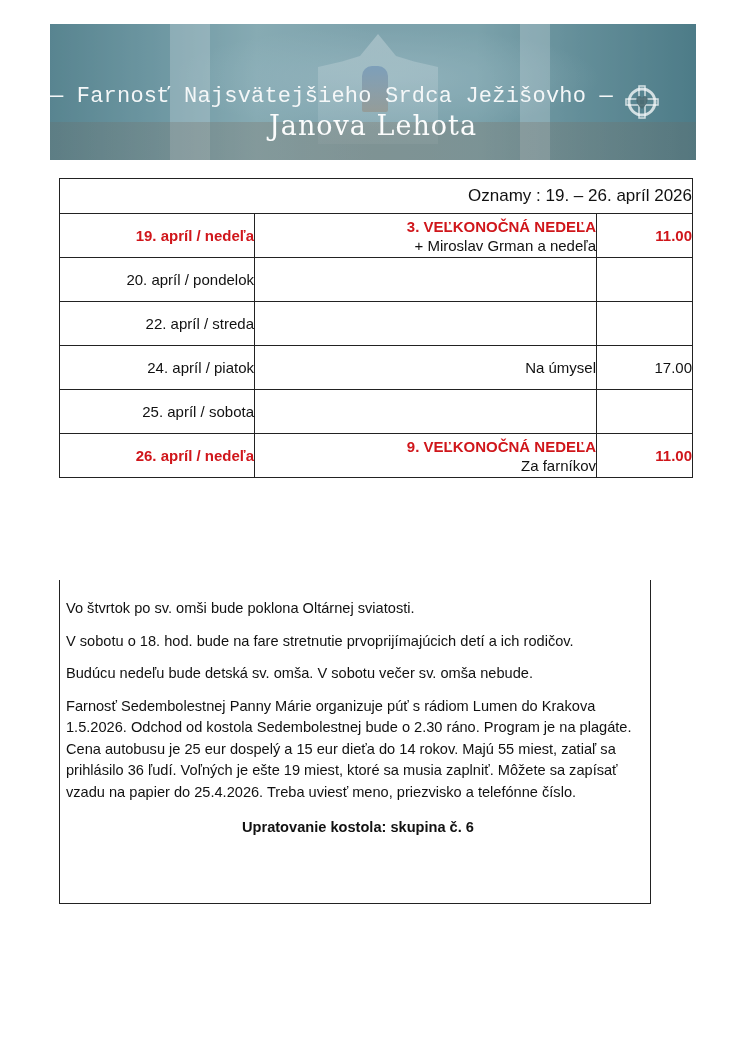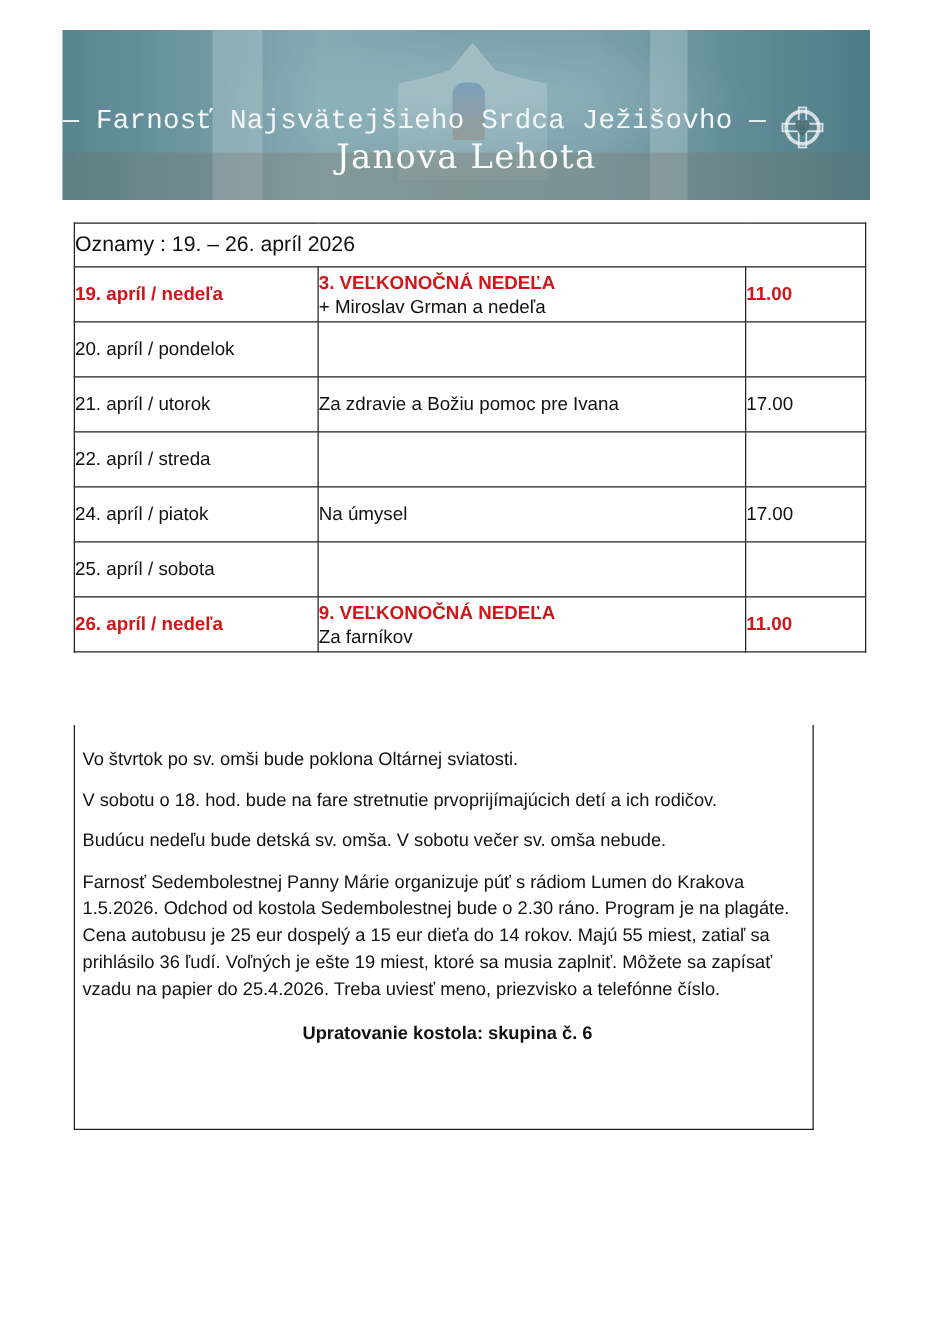--- a/index.html
+++ b/index.html
@@ -23,21 +23,21 @@
   .banner .title { position: absolute; left: 0; right: 0; top: 60px; text-align: left;
                    font-family: Liberation Mono, monospace; font-size: 22px;
                    color: #f4f7f8; letter-spacing: 0.2px; }
   .banner .subtitle { position: absolute; left: 0; right: 0; top: 86px; text-align: center;
                       font-family: "DejaVu Serif", serif; font-size: 27px;
                       color: #fbfcfc; letter-spacing: 1px; }
   .banner .logo { position: absolute; left: 574px; top: 60px; width: 36px; height: 36px; }
 
   table.schedule { position: absolute; left: 59px; top: 178px; width: 634px;
                    border-collapse: collapse; table-layout: fixed; }
-  table.schedule td, table.schedule th { border: 1.5px solid #222; text-align: left;
+  table.schedule td, table.schedule th { border: 1.5px solid #222; text-align: right;
                    font-size: 15px; padding: 0; }
   table.schedule th { height: 34px; font-size: 17px; font-weight: normal; }
   table.schedule td { height: 43px; line-height: 19px; }
   table.schedule col.c1 { width: 195px; }
   table.schedule col.c2 { width: 342px; }
   .red { color: #d0161b; font-weight: bold; }
   .intent-main { display: block; }
 
   .notes { position: absolute; left: 59px; top: 580px; width: 592px; height: 324px;
            border: 1.5px solid #222; border-top: none; box-sizing: border-box;
@@ -86,27 +86,20 @@
         <td class="red">11.00</td>
       </tr>
       <tr>
         <td>20. apríl / pondelok</td>
         <td>
           <span class="intent-main"></span>
         </td>
         <td></td>
       </tr>
       <tr>
-        <td>21. apríl / utorok</td>
-        <td>
-          <span class="intent-main">Za zdravie a Božiu pomoc pre Ivana</span>
-        </td>
-        <td>17.00</td>
-      </tr>
-      <tr>
         <td>22. apríl / streda</td>
         <td>
           <span class="intent-main"></span>
         </td>
         <td></td>
       </tr>
       <tr>
         <td>24. apríl / piatok</td>
         <td>
           <span class="intent-main">Na úmysel</span>

